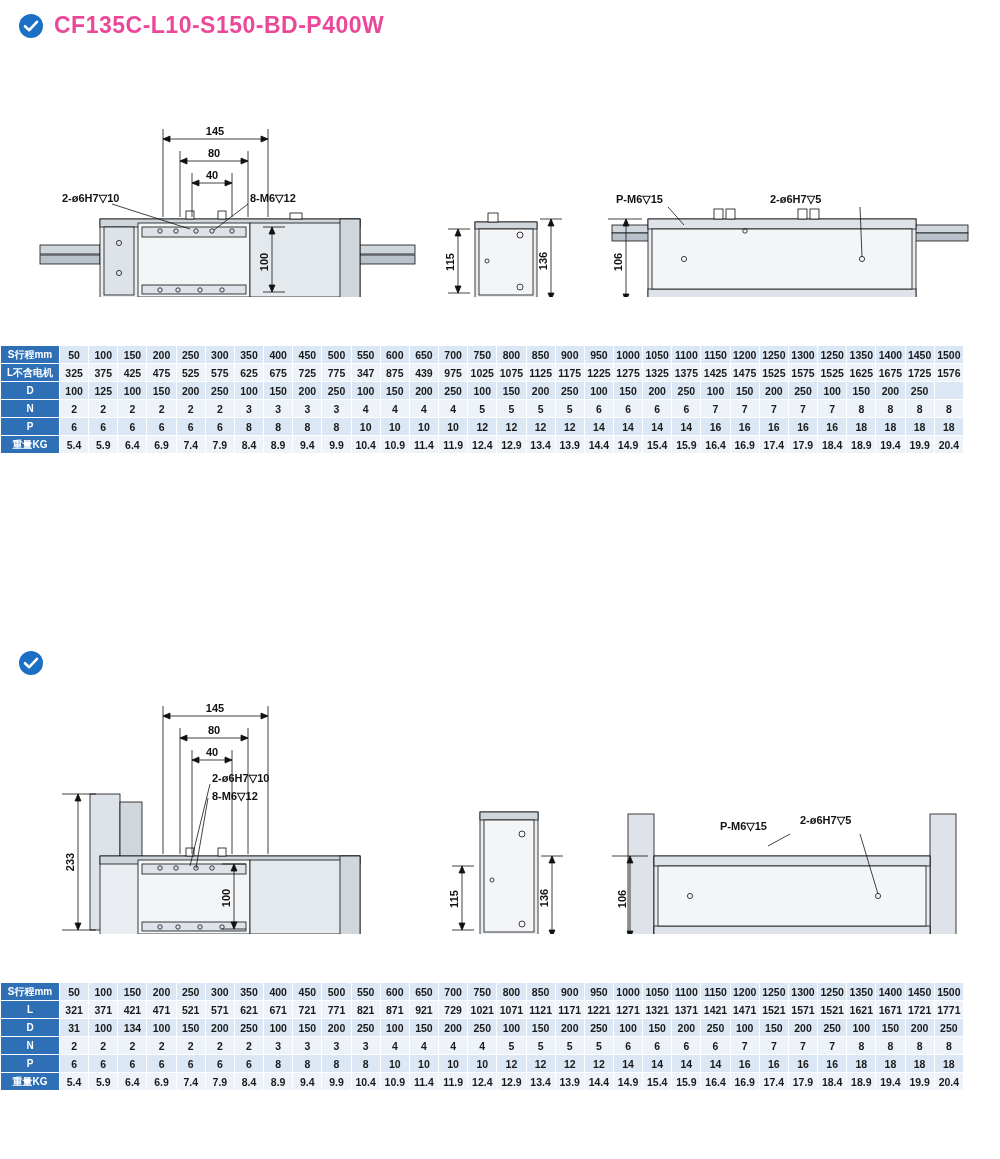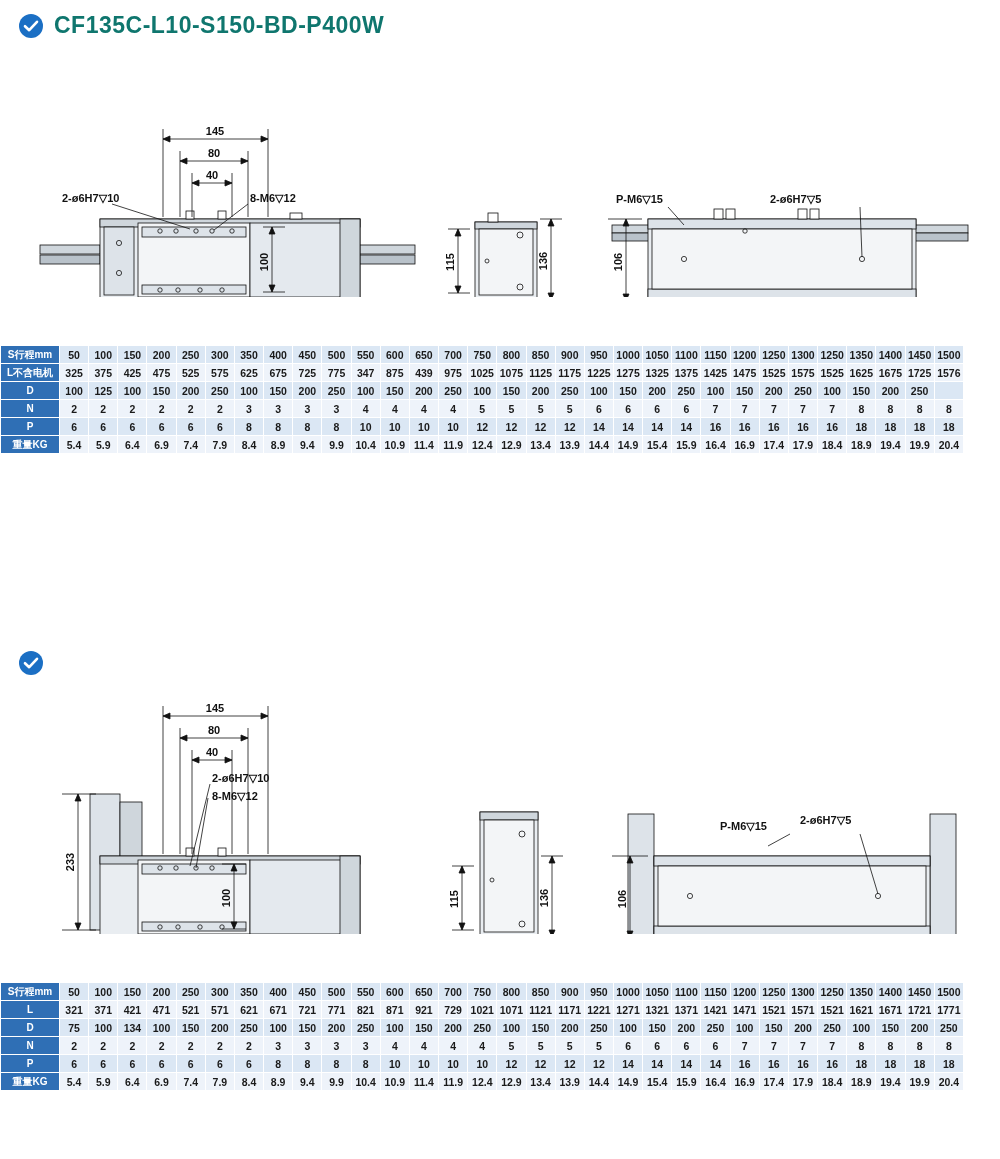--- a/index.html
+++ b/index.html
@@ -6,21 +6,21 @@
   body{
     width:1000px;height:1159px;background:#ffffff;
     font-family:"Liberation Sans", sans-serif;
     color:#1a1a1a;position:relative;overflow:hidden;
   }
   .section{position:absolute;left:0;width:1000px;}
   
   .title-row{display:flex;align-items:center;gap:10px;padding-left:18px;}
   .check-icon{width:26px;height:26px;flex:0 0 26px;}
   .title-text{
-    font-size:23px;font-weight:bold;color:#0f766e;letter-spacing:.5px;
+    font-size:23px;font-weight:bold;color:#ec4899;letter-spacing:.5px;
     font-family:"Liberation Sans", sans-serif;
   }
   
   .drawing{position:relative;width:1000px;height:250px;}
   .drawing svg{position:absolute;left:0;top:0;}
   
   .spec-table{border-collapse:collapse;table-layout:fixed;width:964px;}
   .spec-table td,.spec-table th{
     border:1px solid #ffffff;
     font-size:10.5px;
@@ -643,21 +643,21 @@
             <td class="c-b">1521</td>
             <td class="c-b">1571</td>
             <td class="c-b">1521</td>
             <td class="c-b">1621</td>
             <td class="c-b">1671</td>
             <td class="c-b">1721</td>
             <td class="c-b">1771</td>
           </tr>
           <tr>
             <th>D</th>
-            <td class="c-c">75</td>
+            <td class="c-c">31</td>
             <td class="c-c">100</td>
             <td class="c-c">134</td>
             <td class="c-c">100</td>
             <td class="c-c">150</td>
             <td class="c-c">200</td>
             <td class="c-c">250</td>
             <td class="c-c">100</td>
             <td class="c-c">150</td>
             <td class="c-c">200</td>
             <td class="c-c">250</td>

